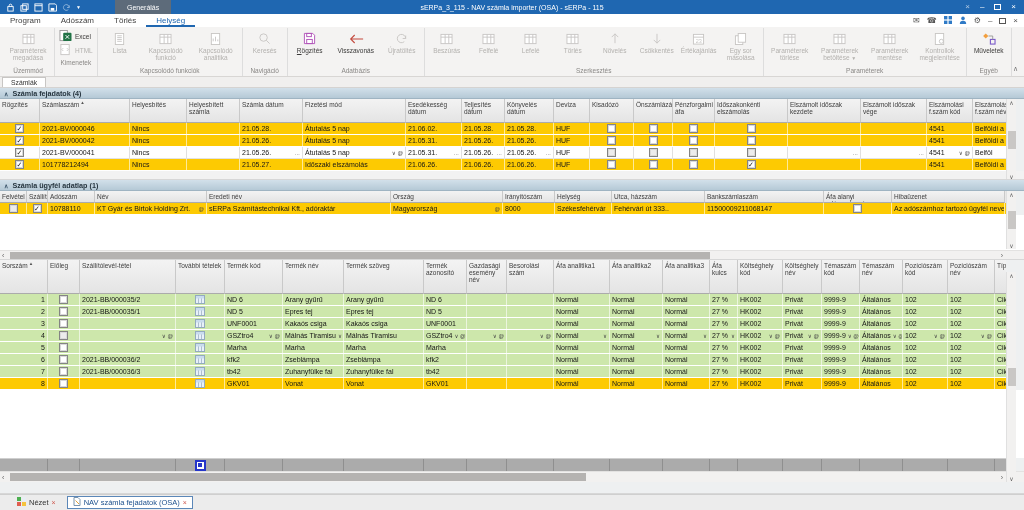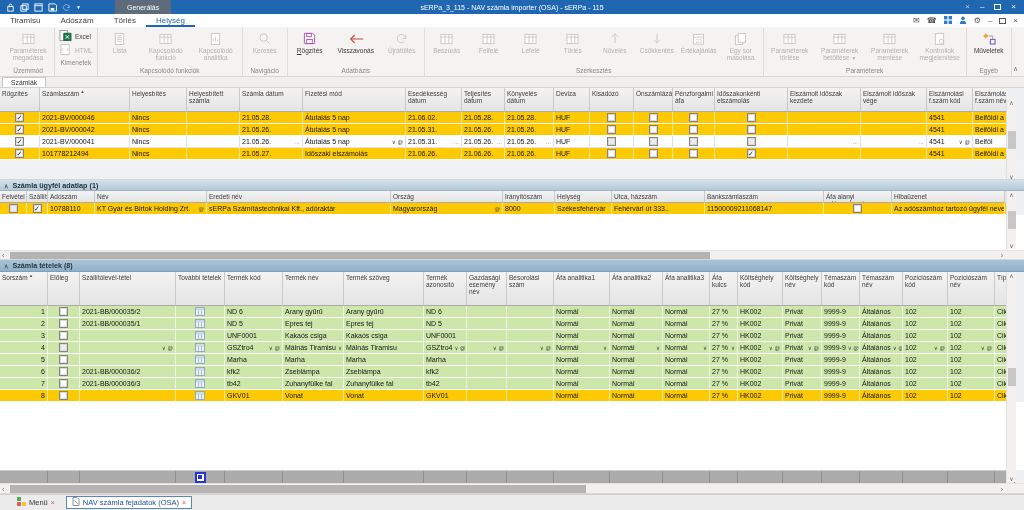--- a/index.html
+++ b/index.html
@@ -142,21 +142,21 @@
     <div class="title-text">sERPa_3_115 - NAV számla importer (OSA) - sERPa - 115</div>
     <div class="wbtns">
       <span class="dim">×</span>
       <span>–</span>
       <span class="wbox"></span>
       <span>×</span>
     </div>
   </div>
 
   <div class="menubar">
-    <span class="mtab">Tiramisu</span>
+    <span class="mtab">Program</span>
     <span class="mtab">Adószám</span>
     <span class="mtab">Törlés</span>
     <span class="mtab active">Helység</span>
     <div class="micons">
       <span class="glyph">✉</span>
       <span class="glyph">☎</span>
       <span class="blue"><svg width="8" height="8" viewBox="0 0 8 8">
             <rect width="3.4" height="3.4" fill="#2f7ac6"></rect>
             <rect x="4.6" width="3.4" height="3.4" fill="#2f7ac6"></rect>
             <rect y="4.6" width="3.4" height="3.4" fill="#2f7ac6"></rect>
@@ -421,20 +421,24 @@
       <span class="ribbon-collapse">∧</span>
   </div>
 
   <div class="doctabs">
     <div class="doctab">Számlák</div>
   </div>
 
   <div class="workspace">
 
     <div class="section" id="sec1">
+      <div class="band">
+        <span class="bandcaret">∧</span>
+        <span>Számla fejadatok (4)</span>
+      </div>
       <div>
           <div class="ghead">
             <div class="gh" style="width: 40px;">
               <span>Rögzítés</span>
             </div>
             <div class="gh" style="width: 90px;">
               <span>Számlaszám</span>
               <span class="sortm">▲</span>
             </div>
             <div class="gh" style="width: 57px;">
@@ -695,24 +699,20 @@
         <span class="harrow right">›</span>
       </div>
       <div class="vscroll">
           <span>∧</span>
           <span class="vthumb"></span>
           <span>∨</span>
         </div>
     </div>
 
     <div class="section" id="sec3">
-      <div class="band">
-        <span class="bandcaret">∧</span>
-        <span>Számla tételek (8)</span>
-      </div>
       <div>
           <div class="ghead">
             <div class="gh" style="width: 48px;">
               <span>Sorszám</span>
               <span class="sortm">▲</span>
             </div>
             <div class="gh" style="width: 32px;">
               <span>Előleg</span>
             </div>
             <div class="gh" style="width: 96px;">
@@ -1039,21 +1039,21 @@
   </div>
 
   <div class="statusbar">
     <div class="stab">
       <span><svg width="9" height="9" viewBox="0 0 9 9">
             <rect width="4" height="4" fill="#4caf50"></rect>
             <rect x="5" width="4" height="4" fill="#e8eef4"></rect>
             <rect y="5" width="4" height="4" fill="#e05d4f"></rect>
             <rect x="5" y="5" width="4" height="4" fill="#f5c23c"></rect>
           </svg></span>
-      <span>Menü</span>
+      <span>Nézet</span>
       <span class="x">×</span>
     </div>
     <div class="stab active">
       <span><svg width="8" height="9" viewBox="0 0 8 9">
             <path d="M1 .5h4L7 2.5v6H1z" fill="#fff" stroke="#7a94ad"></path>
             <path d="M2.5 3.5 6 7" stroke="#e0a23c"></path>
           </svg></span>
       <span>NAV számla fejadatok (OSA)</span>
       <span class="x">×</span>
     </div>

